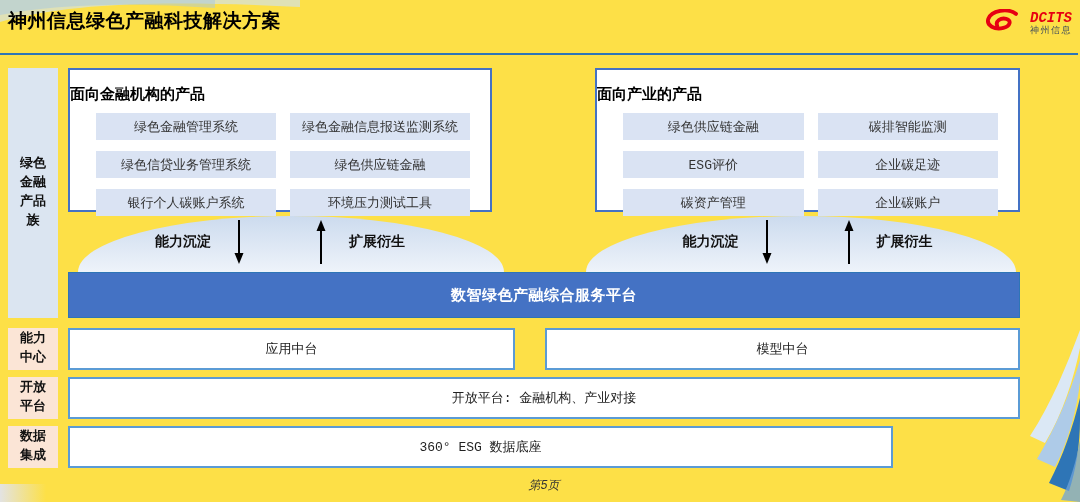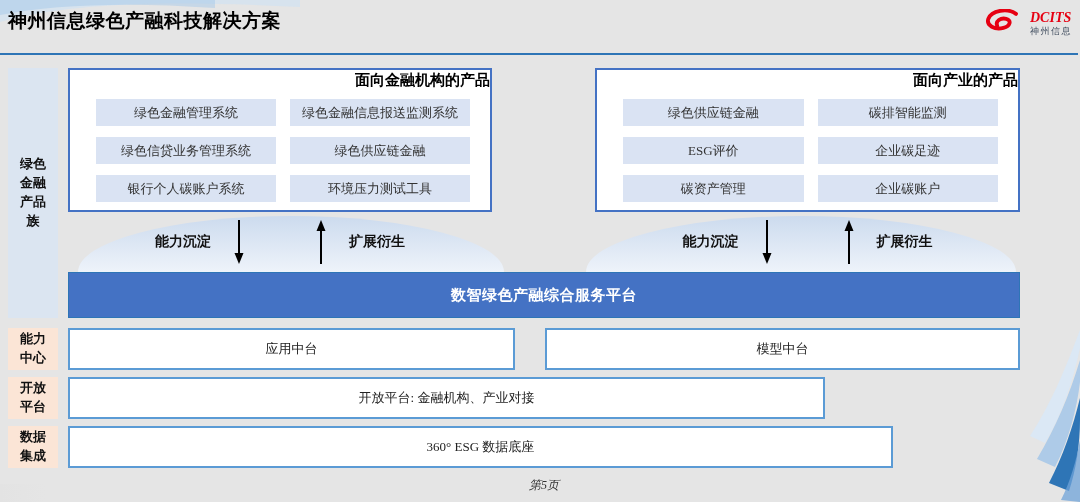--- a/index.html
+++ b/index.html
@@ -1,17 +1,17 @@
 <!DOCTYPE html>
 <html><head>
 <meta charset="utf-8">
 <style>
   html,body{margin:0;padding:0;background:#fff;}
-  .slide{position:relative;width:1080px;height:502px;background:#e5e5e5;overflow:hidden;
-         font-family:Liberation Serif, serif;}
+  .slide{position:relative;width:1080px;height:502px;background:#fde047;overflow:hidden;
+         font-family:Liberation Mono, monospace;}
 
   
   .page-title{position:absolute;left:8px;top:8px;font-size:19px;font-weight:bold;color:#000;letter-spacing:.5px;}
   .header-line{position:absolute;left:0;top:53px;width:1078px;height:2px;background:#2E75B6;}
   .top-swoosh{position:absolute;left:0;top:0;}
   .logo{position:absolute;right:8px;top:9px;display:flex;align-items:center;gap:10px;}
   .logo-text{display:flex;flex-direction:column;line-height:1;}
   .logo-brand{color:#E60012;font-weight:bold;font-style:italic;font-size:14px;}
   .logo-name{color:#3d4a5c;font-size:9px;letter-spacing:1.5px;margin-top:2px;}
 
@@ -22,21 +22,21 @@
   .side-family{top:68px;height:250px;background:#dbe5f1;}
   .side-peach{background:#fbe5d6;height:42px;}
   .side-capability{top:328px;}
   .side-open{top:377px;}
   .side-data{top:426px;}
 
   
   .group-box{position:absolute;top:68px;height:144px;background:#fff;border:2px solid #4472C4;box-sizing:border-box;}
   .group-finance{left:68px;width:424px;}
   .group-industry{left:595px;width:425px;}
-  .group-title{text-align:right;font-weight:bold;font-size:15px;color:#000;margin-top:1px;}
+  .group-title{text-align:left;font-weight:bold;font-size:15px;color:#000;margin-top:15px;}
   .group-items{display:grid;grid-template-columns:1fr 1fr;gap:11px 14px;padding:9px 20px 0 26px;}
   .product-item{height:27px;background:#dae3f3;display:flex;align-items:center;justify-content:center;
                 font-size:13px;color:#333;white-space:nowrap;}
 
   
   .dome{position:absolute;height:56px;border-radius:50% 50% 0 0 / 100% 100% 0 0;
         background:linear-gradient(to bottom,#ccdbee,#eef3fa);}
   .dome-left{left:78px;top:216px;width:426px;}
   .dome-right{left:586px;top:216px;width:430px;}
   .flow-row{position:absolute;top:213px;height:58px;display:flex;align-items:center;justify-content:center;gap:22px;}
@@ -49,21 +49,21 @@
   
   .platform-bar{position:absolute;left:68px;top:272px;width:952px;height:46px;background:#4472C4;
                 border:1px solid #2E75B6;box-sizing:border-box;display:flex;align-items:center;
                 justify-content:center;color:#fff;font-weight:bold;font-size:15px;letter-spacing:.5px;z-index:3;}
 
   
   .outline-box{position:absolute;background:#fff;border:2px solid #5B9BD5;box-sizing:border-box;
                display:flex;align-items:center;justify-content:center;font-size:13px;color:#222;}
   .mid-left{left:68px;top:328px;width:447px;height:42px;}
   .mid-right{left:545px;top:328px;width:475px;height:42px;}
-  .open-row{left:68px;top:377px;width:757px;height:42px;}
+  .open-row{left:68px;top:377px;width:952px;height:42px;}
   .data-row{left:68px;top:426px;width:825px;height:42px;}
 
   .footer{position:absolute;left:0;right:0;top:477px;text-align:center;font-size:12px;
           font-style:italic;color:#333;padding-left:8px;}
 
   .corner-swoosh{position:absolute;right:0;bottom:0;}
   .bottom-left-wedge{position:absolute;left:0;bottom:0;width:46px;height:18px;
                      background:linear-gradient(to right,#e3e3e3,rgba(255,255,255,0));}
 </style>
 </head>

